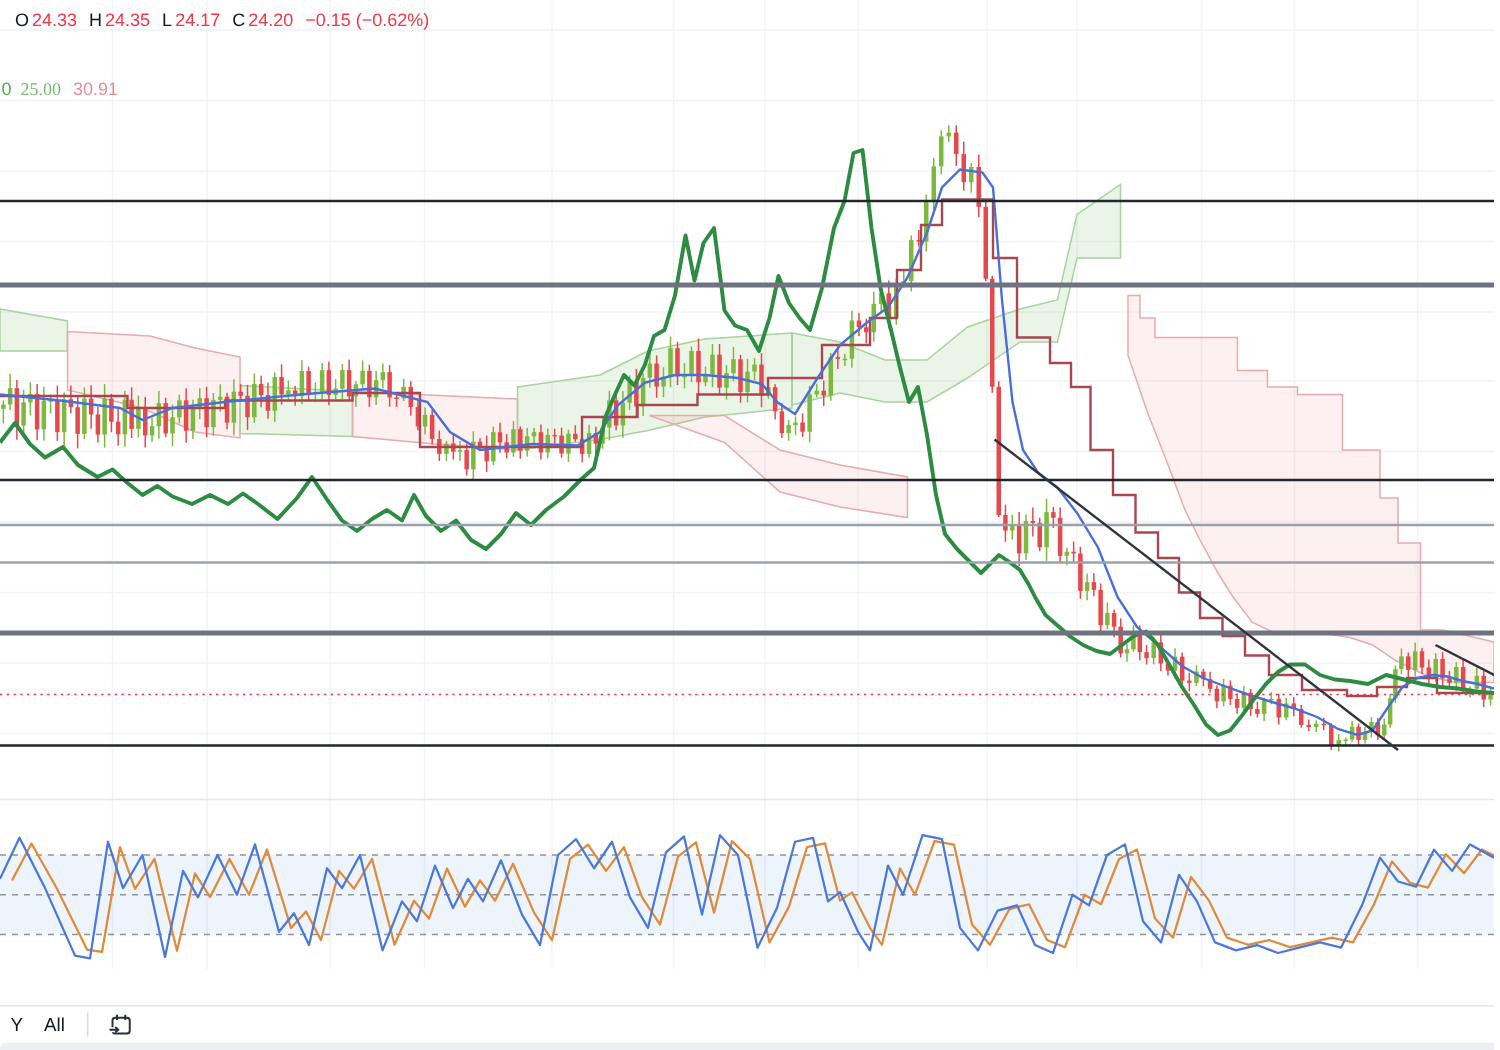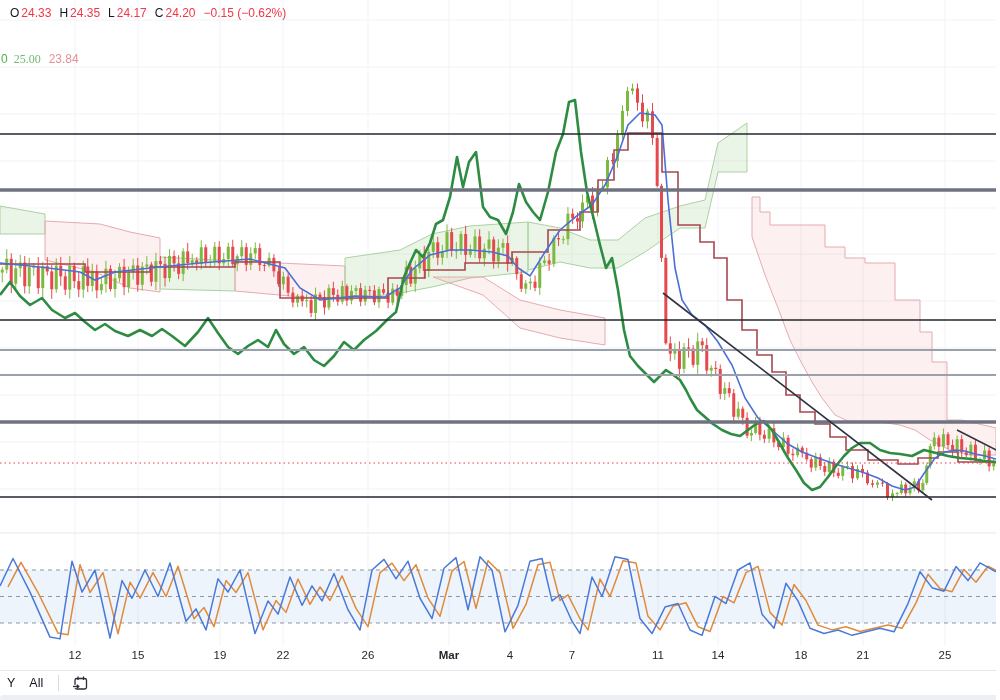--- a/index.html
+++ b/index.html
@@ -542,38 +542,23 @@
         <polyline points="8,586.9536 21,562.3179 38,592.5165 58,633.0462 68,634.6356 80,564.702 90,592.5165 103,572.649 118,633.8409 130,582.1854 140,598.0794 153,572.649 166,596.49 178,566.2914 194,618.7416000000001 204,607.6158 214,626.6886 226,580.596 236,592.5165 248,572.649 263,629.8674 276,600.4635 286,612.384 298,579.0066 310,604.437 320,586.9536 330,600.4635 342,575.8278 356,608.4105 368,626.6886 380,572.649 392,563.1126 404,580.596 416,564.702 428,598.0794 440,616.3575 452,571.0596 464,561.5232 476,608.4105 488,560.7285 500,572.649 513,628.278 526,604.437 538,564.702 550,562.3179 560,600.4635 568,594.9005999999999 580,618.7416000000001 588,629.8674 600,579.0066 610,596.49 623,560.7285 636,563.1126 648,616.3575 660,629.8674 673,606.0264 686,602.8476 698,626.6886 710,631.4568 723,596.49 734,602.8476 746,572.649 758,566.2914 770,612.384 782,625.0992 794,584.5695 806,600.4635 818,625.0992 832,629.8674 846,626.6886 860,631.4568 874,628.278 888,625.0992 902,628.278 916,602.8476 928,574.2384 940,588.543 952,591.7218 964,569.4702 976,582.1854 988,566.2914 1004,574.2384" fill="none" stroke="#e08a3b" stroke-width="1.5" stroke-linejoin="round"></polyline>
         <polyline points="0,585.894 13,558.521 30,592.075 50,637.108 60,638.874 72,561.17 82,592.075 95,570 110,637.991 122,580.596 132,598.256 145,570 158,596.49 170,562.936 186,621.2139999999999 196,608.852 206,630.044 218,578.83 228,592.075 240,570 255,633.576 268,600.905 278,614.15 290,577.064 302,605.32 312,585.894 322,600.905 334,573.532 348,609.735 360,630.044 372,570 384,559.404 396,578.83 408,561.17 420,598.256 432,618.565 444,568.234 456,557.638 468,609.735 480,556.755 492,570 505,631.81 518,605.32 530,561.17 542,558.521 552,600.905 560,594.724 572,621.2139999999999 580,633.576 592,577.064 602,596.49 615,556.755 628,559.404 640,618.565 652,633.576 665,607.086 678,603.554 690,630.044 702,635.342 715,596.49 726,603.554 738,570 750,562.936 762,614.15 774,628.278 786,583.245 798,600.905 810,628.278 824,633.576 838,630.044 852,635.342 866,631.81 880,628.278 894,631.81 908,603.554 920,571.766 932,587.66 944,591.192 956,566.468 968,580.596 980,562.936 996,571.766" fill="none" stroke="#4a79d9" stroke-width="1.5" stroke-linejoin="round"></polyline>
       </g>
     </svg>
 
   <div id="legend">
     <span class="lf">O</span><span class="lv">24.33</span><span class="lf">H</span><span class="lv">24.35</span><span class="lf">L</span><span class="lv">24.17</span><span class="lf">C</span><span class="lv">24.20</span><span class="chg">−0.15 (−0.62%)</span>
   </div>
 
   <div id="legend2">
-    <span class="gclip">0</span><span class="g">25.00</span><span class="r">23.84</span>
+    <span class="gclip">0</span><span class="g">25.00</span><span class="r">30.91</span>
   </div>
 
-  <div id="time-axis">
-      <span class="tlabel" style="left: 75px;">12</span>
-      <span class="tlabel" style="left: 138px;">15</span>
-      <span class="tlabel" style="left: 220px;">19</span>
-      <span class="tlabel" style="left: 283px;">22</span>
-      <span class="tlabel" style="left: 368px;">26</span>
-      <span class="tlabel bold" style="left: 449px;">Mar</span>
-      <span class="tlabel" style="left: 510px;">4</span>
-      <span class="tlabel" style="left: 572px;">7</span>
-      <span class="tlabel" style="left: 658px;">11</span>
-      <span class="tlabel" style="left: 718px;">14</span>
-      <span class="tlabel" style="left: 801px;">18</span>
-      <span class="tlabel" style="left: 863px;">21</span>
-      <span class="tlabel" style="left: 945px;">25</span>
-    </div>
 
   <div id="toolbar">
     <button>Y</button>
     <button>All</button>
     <div class="sep"></div>
     <button class="icon-btn">
       <svg width="19" height="19" viewBox="0 0 19 19">
         <rect x="4" y="4.5" width="11.5" height="10.5" rx="1.8" fill="none" stroke="#2a2e39" stroke-width="1.3"></rect>
         <line x1="7" y1="2.5" x2="7" y2="6" stroke="#2a2e39" stroke-width="1.3"></line>
         <line x1="12.5" y1="2.5" x2="12.5" y2="6" stroke="#2a2e39" stroke-width="1.3"></line>

